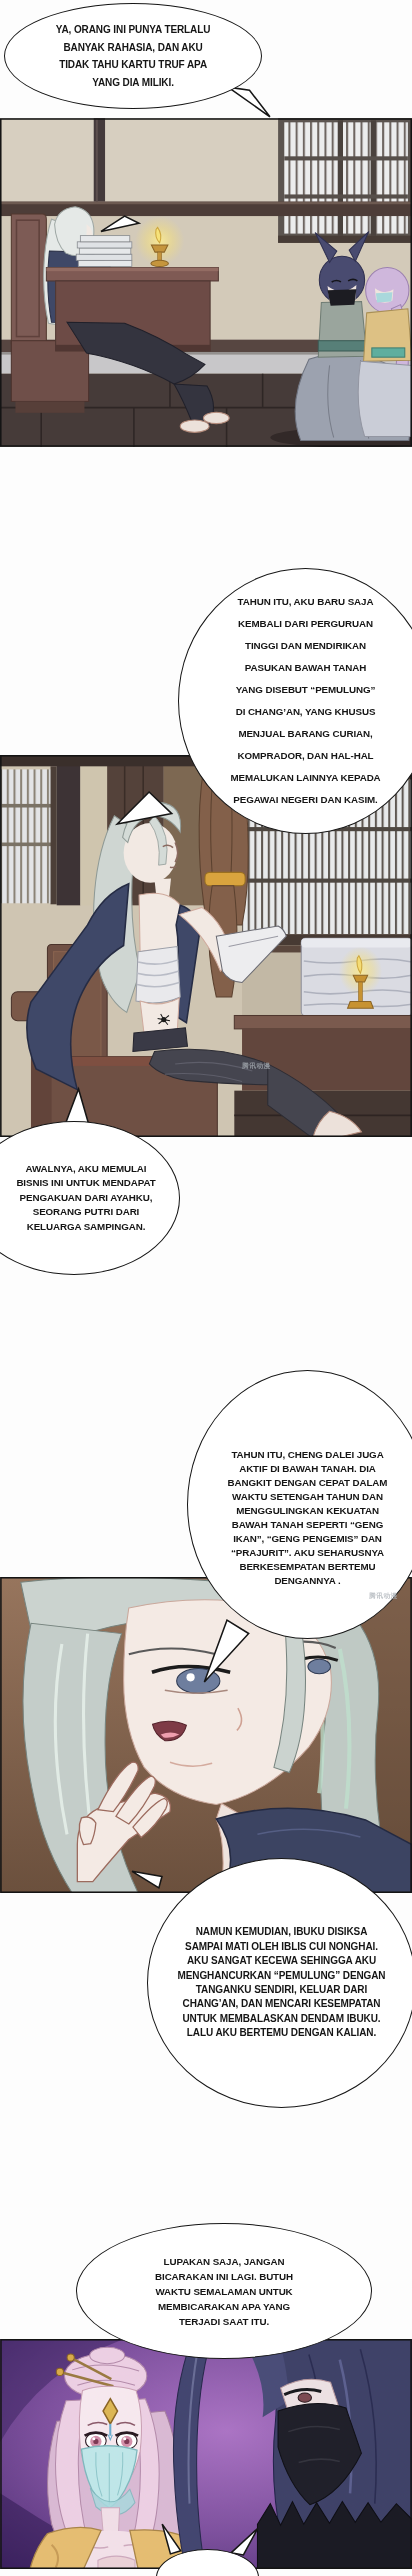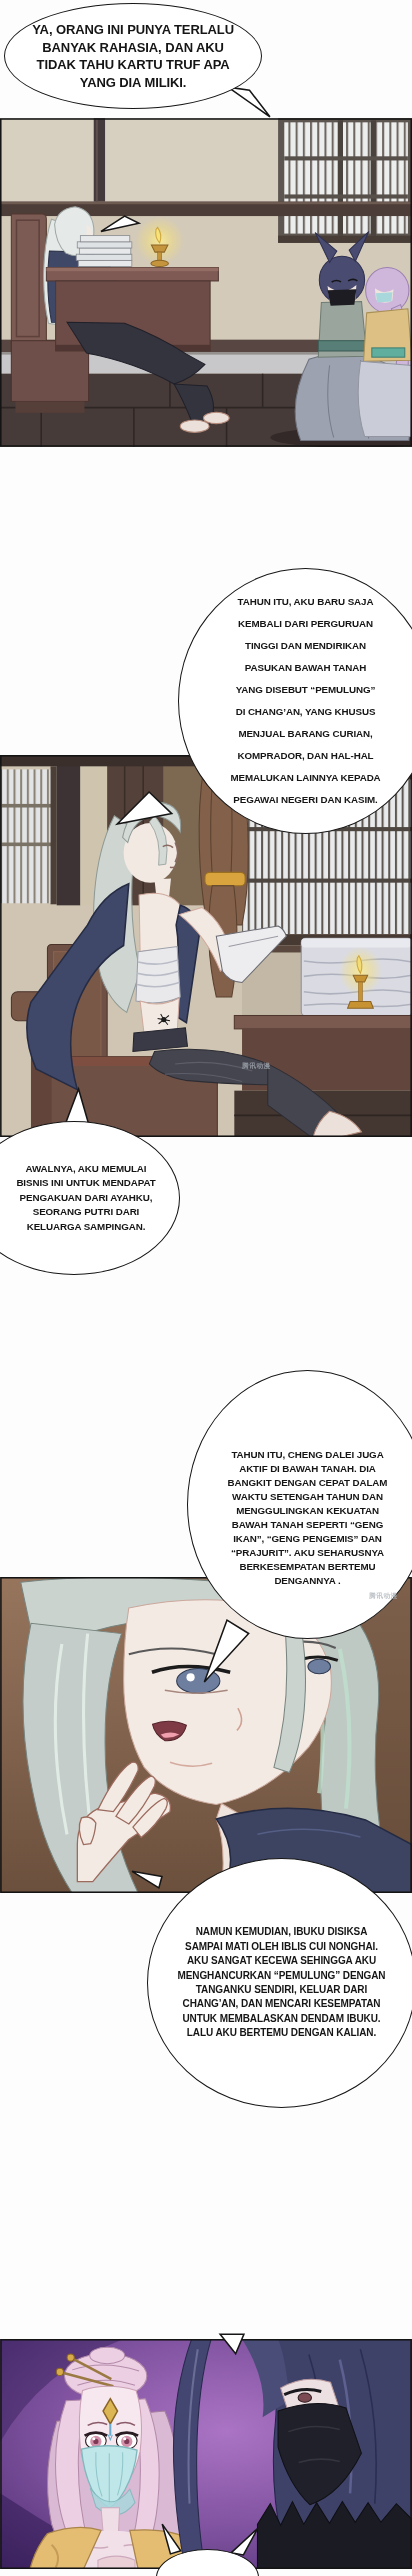--- a/index.html
+++ b/index.html
@@ -366,21 +366,21 @@
     </svg>
   <svg class="tail" style="left:215px;top:2333px;" width="32" height="23" viewBox="0 0 62 44">
       <polygon points="10,2 40,40 56,2"></polygon>
     </svg>
   <svg class="tail" style="left:155px;top:2521px;" width="109" height="37" viewBox="0 0 212 72">
     <polygon points="14,6 30,64 50,58"></polygon>
       <polygon points="200,14 148,62 172,66"></polygon>
   </svg>
 
   <div class="bubble" style="left:4.1px;top:3.1px;width:258px;height:106px;">
-    <div class="bubble-text" style="font-size:13px;line-height:17.5px;">YA, ORANG INI PUNYA TERLALU
+    <div class="bubble-text" style="font-size:10px;line-height:17.5px;">YA, ORANG INI PUNYA TERLALU
 BANYAK RAHASIA, DAN AKU
 TIDAK TAHU KARTU TRUF APA
 YANG DIA MILIKI.</div>
   </div>
 
 
   <div class="bubble" style="left:178px;top:568px;width:255px;height:266px;">
     <div class="bubble-text" style="font-size:9.8px;line-height:22px;">TAHUN ITU, AKU BARU SAJA
 KEMBALI DARI PERGURUAN
 TINGGI DAN MENDIRIKAN
@@ -418,20 +418,27 @@
     <div class="bubble-text" style="font-size:10px;line-height:14.4px;">NAMUN KEMUDIAN, IBUKU DISIKSA
 SAMPAI MATI OLEH IBLIS CUI NONGHAI.
 AKU SANGAT KECEWA SEHINGGA AKU
 MENGHANCURKAN “PEMULUNG” DENGAN
 TANGANKU SENDIRI, KELUAR DARI
 CHANG’AN, DAN MENCARI KESEMPATAN
 UNTUK MEMBALASKAN DENDAM IBUKU.
 LALU AKU BERTEMU DENGAN KALIAN.</div>
   </div>
 
+  <div class="bubble" style="left:76px;top:2223px;width:296px;height:136px;">
+    <div class="bubble-text" style="font-size:9.8px;line-height:15px;">LUPAKAN SAJA, JANGAN
+BICARAKAN INI LAGI. BUTUH
+WAKTU SEMALAMAN UNTUK
+MEMBICARAKAN APA YANG
+TERJADI SAAT ITU.</div>
+  </div>
 
   <div class="bubble" style="left:156px;top:2549px;width:103px;height:57px;">
     <div class="bubble-text dots" style="font-size:20.6px;line-height:10.3px;">......</div>
   </div>
 
   <div class="watermark" style="left:242px;top:1062px;">腾讯动漫</div>
   <div class="watermark" style="left:369px;top:1592px;">腾讯动漫</div>
 
 </div>
 

